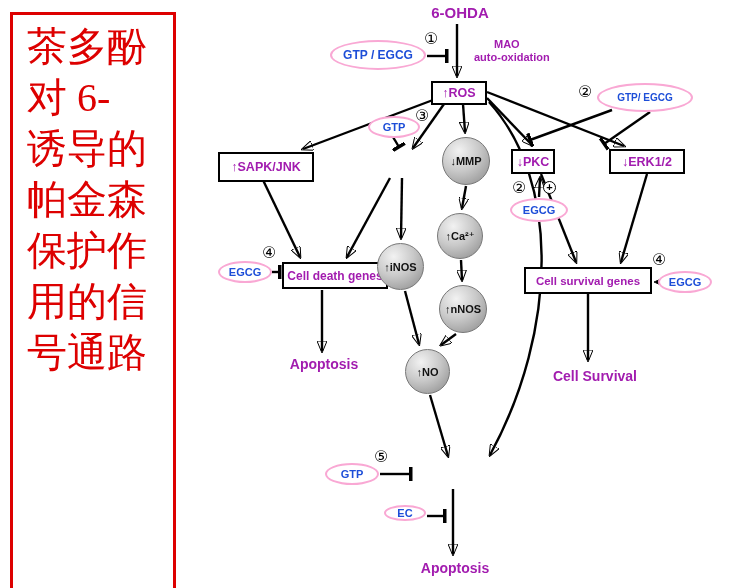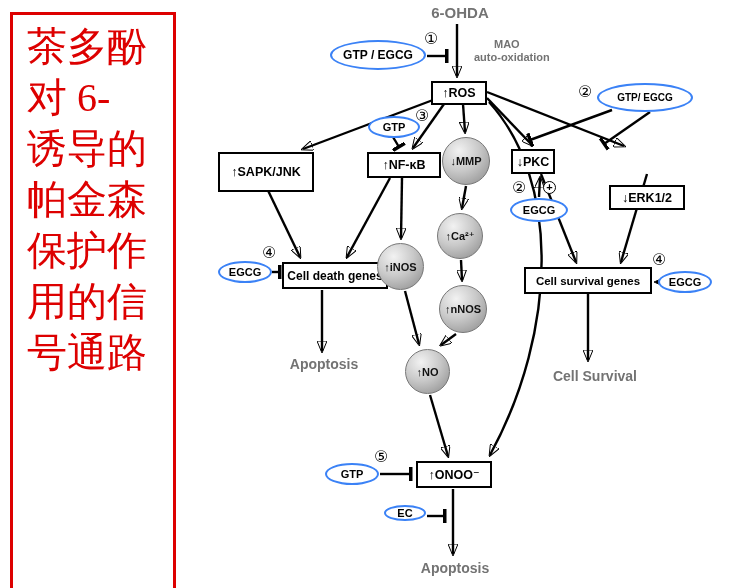--- a/index.html
+++ b/index.html
@@ -6,29 +6,29 @@
   #stage{position:relative;width:744px;height:588px;background:#fff;overflow:hidden;
          font-family:"Liberation Sans","DejaVu Sans",sans-serif;}
   
   #title-box{position:absolute;left:10px;top:12px;width:166px;height:586px;
              border:3px solid #dd0000;box-sizing:border-box;padding:6px 0 0 14px;}
   #title-box .tline{color:#dd0000;font-family:"Liberation Serif","DejaVu Serif",serif;
              font-size:40px;line-height:51px;white-space:nowrap;}
   
   .nbox{position:absolute;border:2px solid #000;background:#fff;box-sizing:border-box;
         display:flex;align-items:center;justify-content:center;
-        font-weight:bold;font-size:12.5px;color:#000000;white-space:nowrap;}
+        font-weight:bold;font-size:12.5px;color:#a21caf;white-space:nowrap;}
   .sphere{position:absolute;border-radius:50%;box-sizing:border-box;border:1px solid #777;
         background:radial-gradient(circle at 35% 28%, #f2f2f2 0%, #c9c9c9 45%, #9a9a9a 85%);
         display:flex;align-items:center;justify-content:center;
         font-weight:bold;font-size:11px;color:#111;white-space:nowrap;}
-  .oval{position:absolute;border:2px solid #3b82f6;border-radius:50%;background:#fff;
+  .oval{position:absolute;border:2px solid #f9a8d4;border-radius:50%;background:#fff;
         box-sizing:border-box;display:flex;align-items:center;justify-content:center;
-        font-weight:bold;font-size:11px;color:#000000;white-space:nowrap;}
-  .plain{position:absolute;font-weight:bold;color:#737373;white-space:nowrap;}
+        font-weight:bold;font-size:11px;color:#1d4ed8;white-space:nowrap;}
+  .plain{position:absolute;font-weight:bold;color:#a21caf;white-space:nowrap;}
   .badge{position:absolute;font-size:16px;line-height:16px;color:#000;font-weight:normal;}
   .plusbadge{position:absolute;width:13px;height:13px;border:1.5px solid #000;border-radius:50%;
         box-sizing:border-box;display:flex;align-items:center;justify-content:center;
         font-size:11px;line-height:11px;font-weight:bold;color:#000;background:#fff;}
   #arrow-layer{position:absolute;left:0;top:0;width:744px;height:588px;}
   #arrow-layer path{stroke:#000;fill:none;}
 </style>
 </head>
 <body>
 
@@ -84,27 +84,25 @@
       <path d="M380,474 L411,474" marker-end="url(#tb)"></path>
       <path d="M427,516 L445,516" marker-end="url(#tb)"></path>
     </g>
   </svg>
 
   <div class="plain" style="left:415px;top:4px;width:90px;text-align:center;font-size:15px;">6-OHDA</div>
   <div class="plain" style="left:466px;top:38px;font-size:11px;padding-left:28px;">MAO</div>
   <div class="plain" style="left:466px;top:51px;font-size:11px;margin-left:8px;">auto-oxidation</div>
 
   <div class="nbox" style="left:431px;top:81px;width:56px;height:24px;">↑ROS</div>
-  <div class="nbox" style="left:218px;top:152px;width:96px;height:40px;">↑SAPK/JNK</div>
-  <div class="nbox" style="left:367px;top:152px;width:74px;height:26px;">↑NF-κB</div>
+  <div class="nbox" style="left:218px;top:152px;width:96px;height:30px;">↑SAPK/JNK</div>
   <div class="nbox" style="left:511px;top:149px;width:44px;height:25px;">↓PKC</div>
-  <div class="nbox" style="left:609px;top:149px;width:76px;height:25px;margin-top:36px;">↓ERK1/2</div>
+  <div class="nbox" style="left:609px;top:149px;width:76px;height:25px;">↓ERK1/2</div>
   <div class="nbox" style="left:282px;top:262px;width:106px;height:27px;font-size:12px;">Cell death genes</div>
   <div class="nbox" style="left:524px;top:267px;width:128px;height:27px;font-size:11.5px;">Cell survival genes</div>
-  <div class="nbox" style="left:416px;top:461px;width:76px;height:27px;">↑ONOO⁻</div>
 
   <div class="sphere" style="left:442px;top:137px;width:48px;height:48px;">↓MMP</div>
   <div class="sphere" style="left:437px;top:213px;width:46px;height:46px;">↑Ca²⁺</div>
   <div class="sphere" style="left:377px;top:243px;width:47px;height:47px;">↑iNOS</div>
   <div class="sphere" style="left:439px;top:285px;width:48px;height:48px;">↑nNOS</div>
   <div class="sphere" style="left:405px;top:349px;width:45px;height:45px;">↑NO</div>
 
   <div class="oval" style="left:330px;top:40px;width:96px;height:30px;font-size:12px;">GTP / EGCG</div>
   <div class="oval" style="left:597px;top:83px;width:96px;height:29px;font-size:10px;">GTP/ EGCG</div>
   <div class="oval" style="left:368px;top:116px;width:52px;height:22px;">GTP</div>

